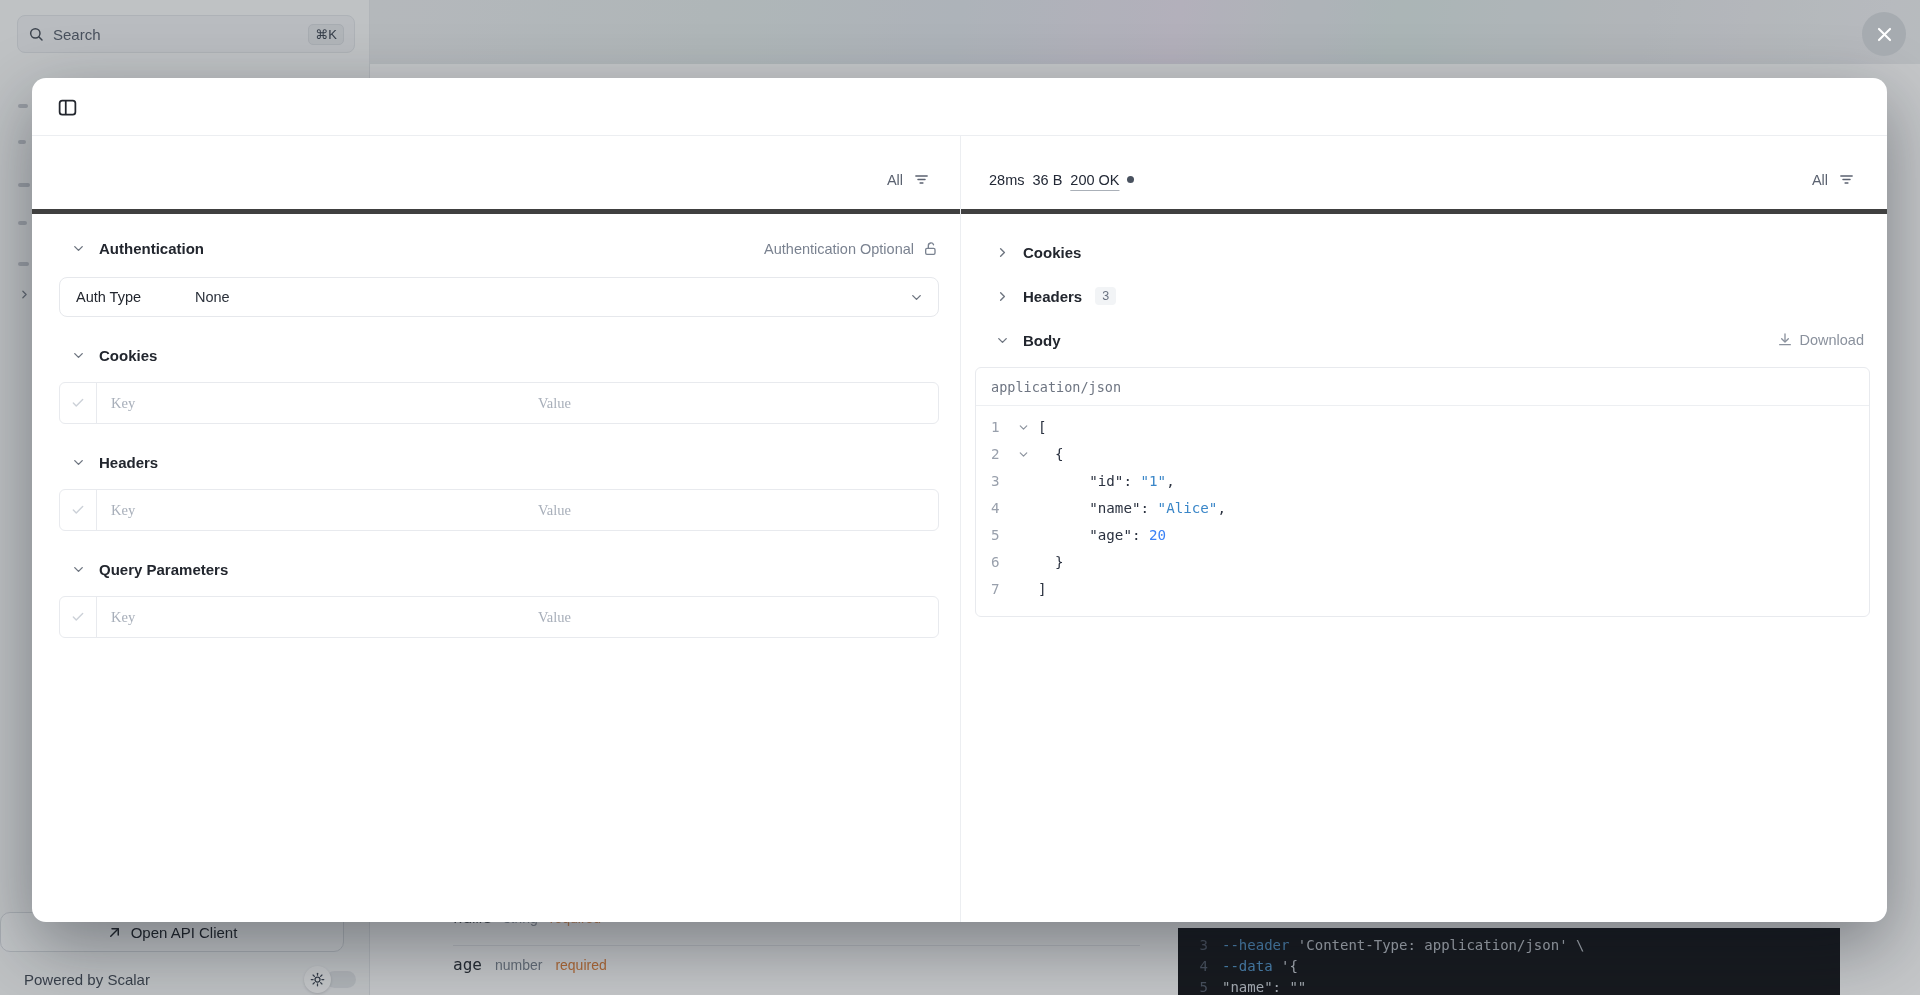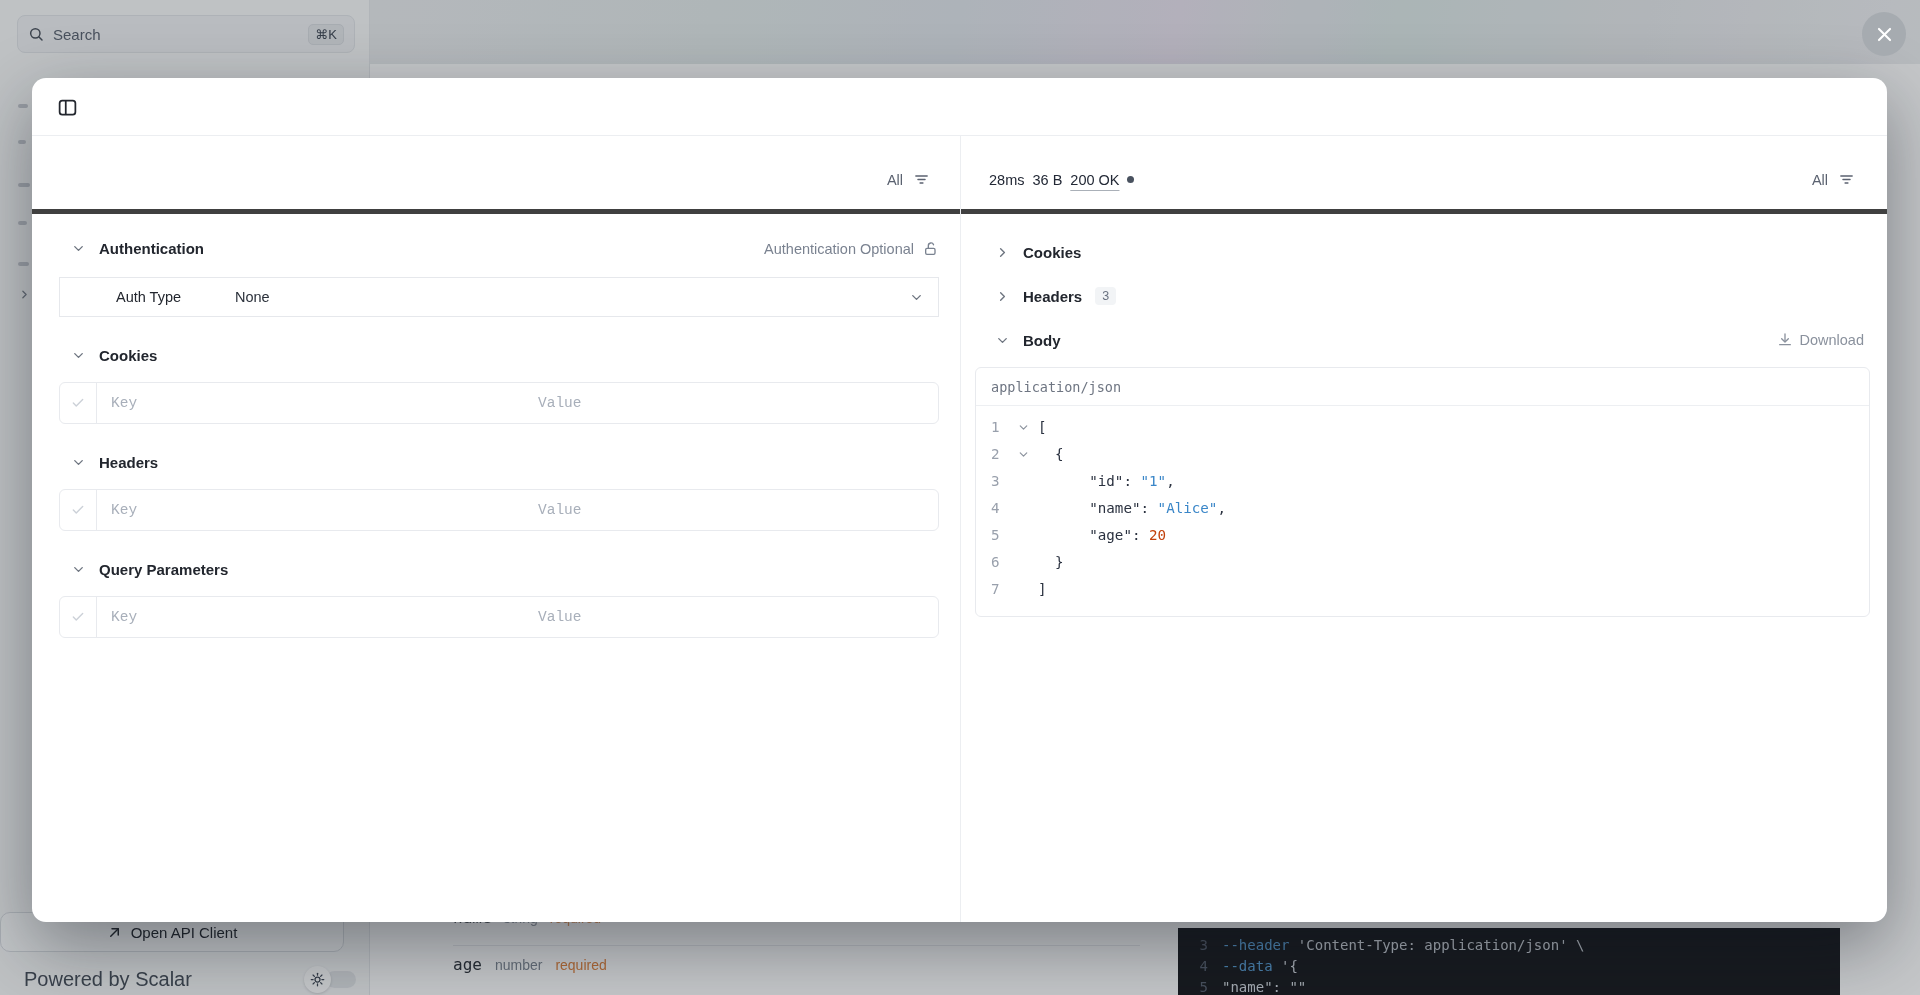--- a/index.html
+++ b/index.html
@@ -16,21 +16,21 @@
   .search-box .s-label { font-size:15px; color:#5a6270; }
   .kbd { margin-left:auto; background:#e4e7ea; border:1px solid #d9dce1; border-radius:5px;
          padding:2px 6px; font-size:13px; color:#3f4754; }
   .side-mark { position:absolute; background:#c4c9cf; border-radius:2px; height:4px; }
   .open-api { position:absolute; left:0; top:912px; width:344px; height:40px;
               background:#fbfcfc; border:1px solid #d9dce0; border-radius:10px;
               display:flex; align-items:center; justify-content:center; gap:9px; cursor:pointer; }
   .open-api span { font-size:15px; font-weight:500; color:#23272e; }
   .powered-row { position:absolute; left:24px; top:966px; width:332px;
                  display:flex; align-items:center; }
-  .powered-row > span { font-size:20px; color:#454c57; }
+  .powered-row > span { font-size:15px; color:#454c57; }
   .theme-toggle { margin-left:auto; display:flex; align-items:center; }
   .sun-circle { width:27px; height:27px; border-radius:50%; background:#fff;
                 box-shadow:0 1px 3px rgba(0,0,0,.15); display:flex; align-items:center;
                 justify-content:center; z-index:1; }
   .toggle-pill { width:30px; height:17px; border-radius:9px; background:#e3e6e9; margin-left:-5px; }
 
   .bg-main { position:absolute; left:370px; top:0; right:0; bottom:0; background:#fff; }
   .bg-gradient { position:absolute; left:0; top:0; right:0; height:64px;
     background:linear-gradient(100deg,#e9ebed 0%,#e2e9e9 22%,#dfe4ea 38%,#e7e1ec 52%,#dce7e6 66%,#e5e7ea 82%,#edeff1 100%); }
   .bg-doc { position:absolute; left:83px; top:900px; width:690px; }
@@ -91,32 +91,32 @@
                  text-decoration-color:#aab0b8; cursor:pointer; }
   .meta-dot { width:7px; height:7px; border-radius:50%; background:#49525f; }
   .res-pane .all-group { margin-left:auto; }
 
   .req-body { padding:0 21px 0 27px; overflow:hidden; }
   .sec-head { display:flex; align-items:center; padding-left:12px; cursor:pointer; }
   .sec-head .title { font-size:15px; font-weight:600; color:#22262e; margin-left:13px; }
   .auth-head { margin-top:26px; }
   .auth-right { margin-left:auto; display:flex; align-items:center; gap:9px; }
   .auth-right span { font-size:14.5px; color:#7a8290; }
-  .auth-row { margin-top:20px; height:40px; border:1px solid #e6e8ec; border-radius:0;
-              display:flex; align-items:center; cursor:pointer;padding-left:40px; }
+  .auth-row { margin-top:20px; height:40px; border:1px solid #e6e8ec; border-radius:8px;
+              display:flex; align-items:center; cursor:pointer; }
   .auth-row .lbl { padding-left:16px; width:135px; font-size:14.5px; color:#22262e; }
   .auth-row .val { font-size:14.5px; color:#2b313b; }
   .auth-row .chev { margin-left:auto; margin-right:14px; display:flex; }
   .kv-head { margin-top:30px; }
   .kv-row { margin-top:18px; height:42px; border:1px solid #e8eaee; border-radius:6px;
             display:flex; align-items:stretch; }
   .kv-check { flex:0 0 37px; border-right:1px solid #e8eaee; display:flex;
               align-items:center; justify-content:center; cursor:pointer; }
   .kv-row input { border:none; background:transparent; outline:none; padding:0 14px;
-                  font-size:14.5px; color:#be185d; font-family:Liberation Mono, monospace; }
+                  font-size:14.5px; color:#be185d; font-family:Liberation Serif, serif; }
   .kv-row input::placeholder { color:#a8afba; }
   .kv-key { flex:0 0 427px; border-right:1px solid #e8eaee; }
   .kv-val { flex:1; }
 
   .res-body { padding:16px 17px 0 14px; overflow:hidden; }
   .res-row { height:44px; display:flex; align-items:center; padding:0 6px 0 20px; cursor:pointer; }
   .res-row .title { font-size:15px; font-weight:600; color:#22262e; margin-left:13px; }
   .res-badge { margin-left:13px; font-size:12.5px; color:#6a7280; background:#f2f4f6;
                border-radius:4px; padding:2px 7px; }
   .res-action { margin-left:auto; display:flex; align-items:center; gap:7px; cursor:pointer;text-align:right; }
@@ -125,21 +125,21 @@
   .body-card { margin:5px 0 0 0; border:1px solid #e8eaee; border-radius:6px; }
   .ct-row { height:38px; border-bottom:1px solid #edeff2; display:flex; align-items:center;
             padding-left:15px; }
   .ct-row span { font-family:"DejaVu Sans Mono", monospace; font-size:13.5px; color:#6e7582; }
   .code-area { padding:8px 0 13px 0; }
   .ln { display:flex; align-items:center; line-height:27px; font-family:"DejaVu Sans Mono", monospace;
         font-size:14.2px; }
   .ln-num { flex:0 0 26px; margin-left:15px; color:#99a0ac; }
   .ln-fold { flex:0 0 21px; display:flex; align-items:center; }
   .ln-code { white-space:pre; }
-  .tk-p { color:#2b3240; } .tk-s { color:#3a86c8; } .tk-n { color:#c2410c; }
+  .tk-p { color:#2b3240; } .tk-s { color:#3a86c8; } .tk-n { color:#3b82f6; }
 </style>
 </head>
 <body>
 
 <div class="page">
   <aside class="bg-sidebar">
     <div class="search-box">
       <svg width="16" height="16" viewBox="0 0 24 24" fill="none" stroke="#4a515c" stroke-width="2.2" stroke-linecap="round">
           <circle cx="11" cy="11" r="7"></circle>
           <line x1="16.5" y1="16.5" x2="21" y2="21"></line>

